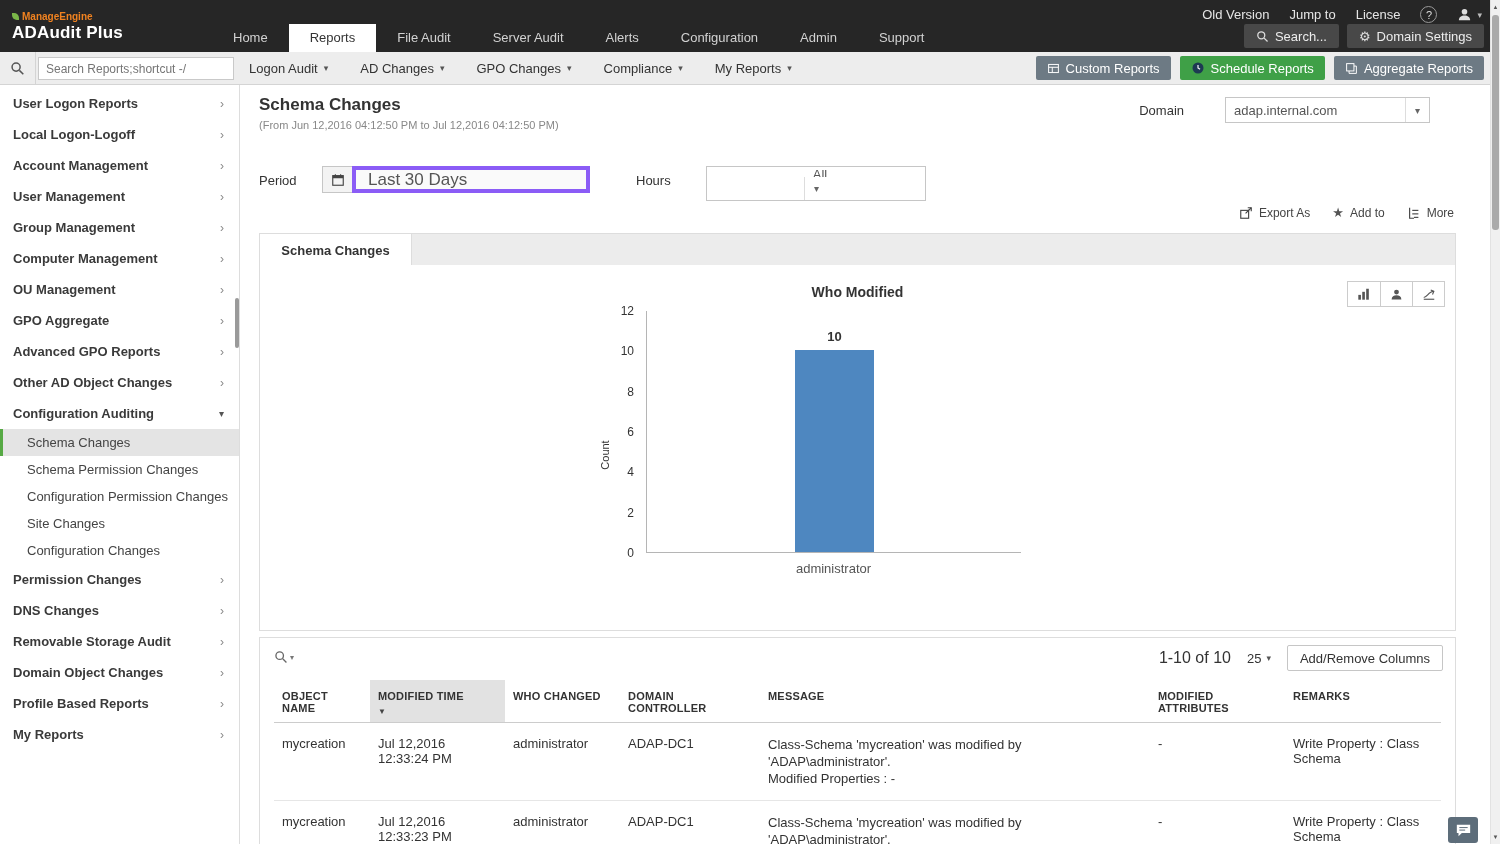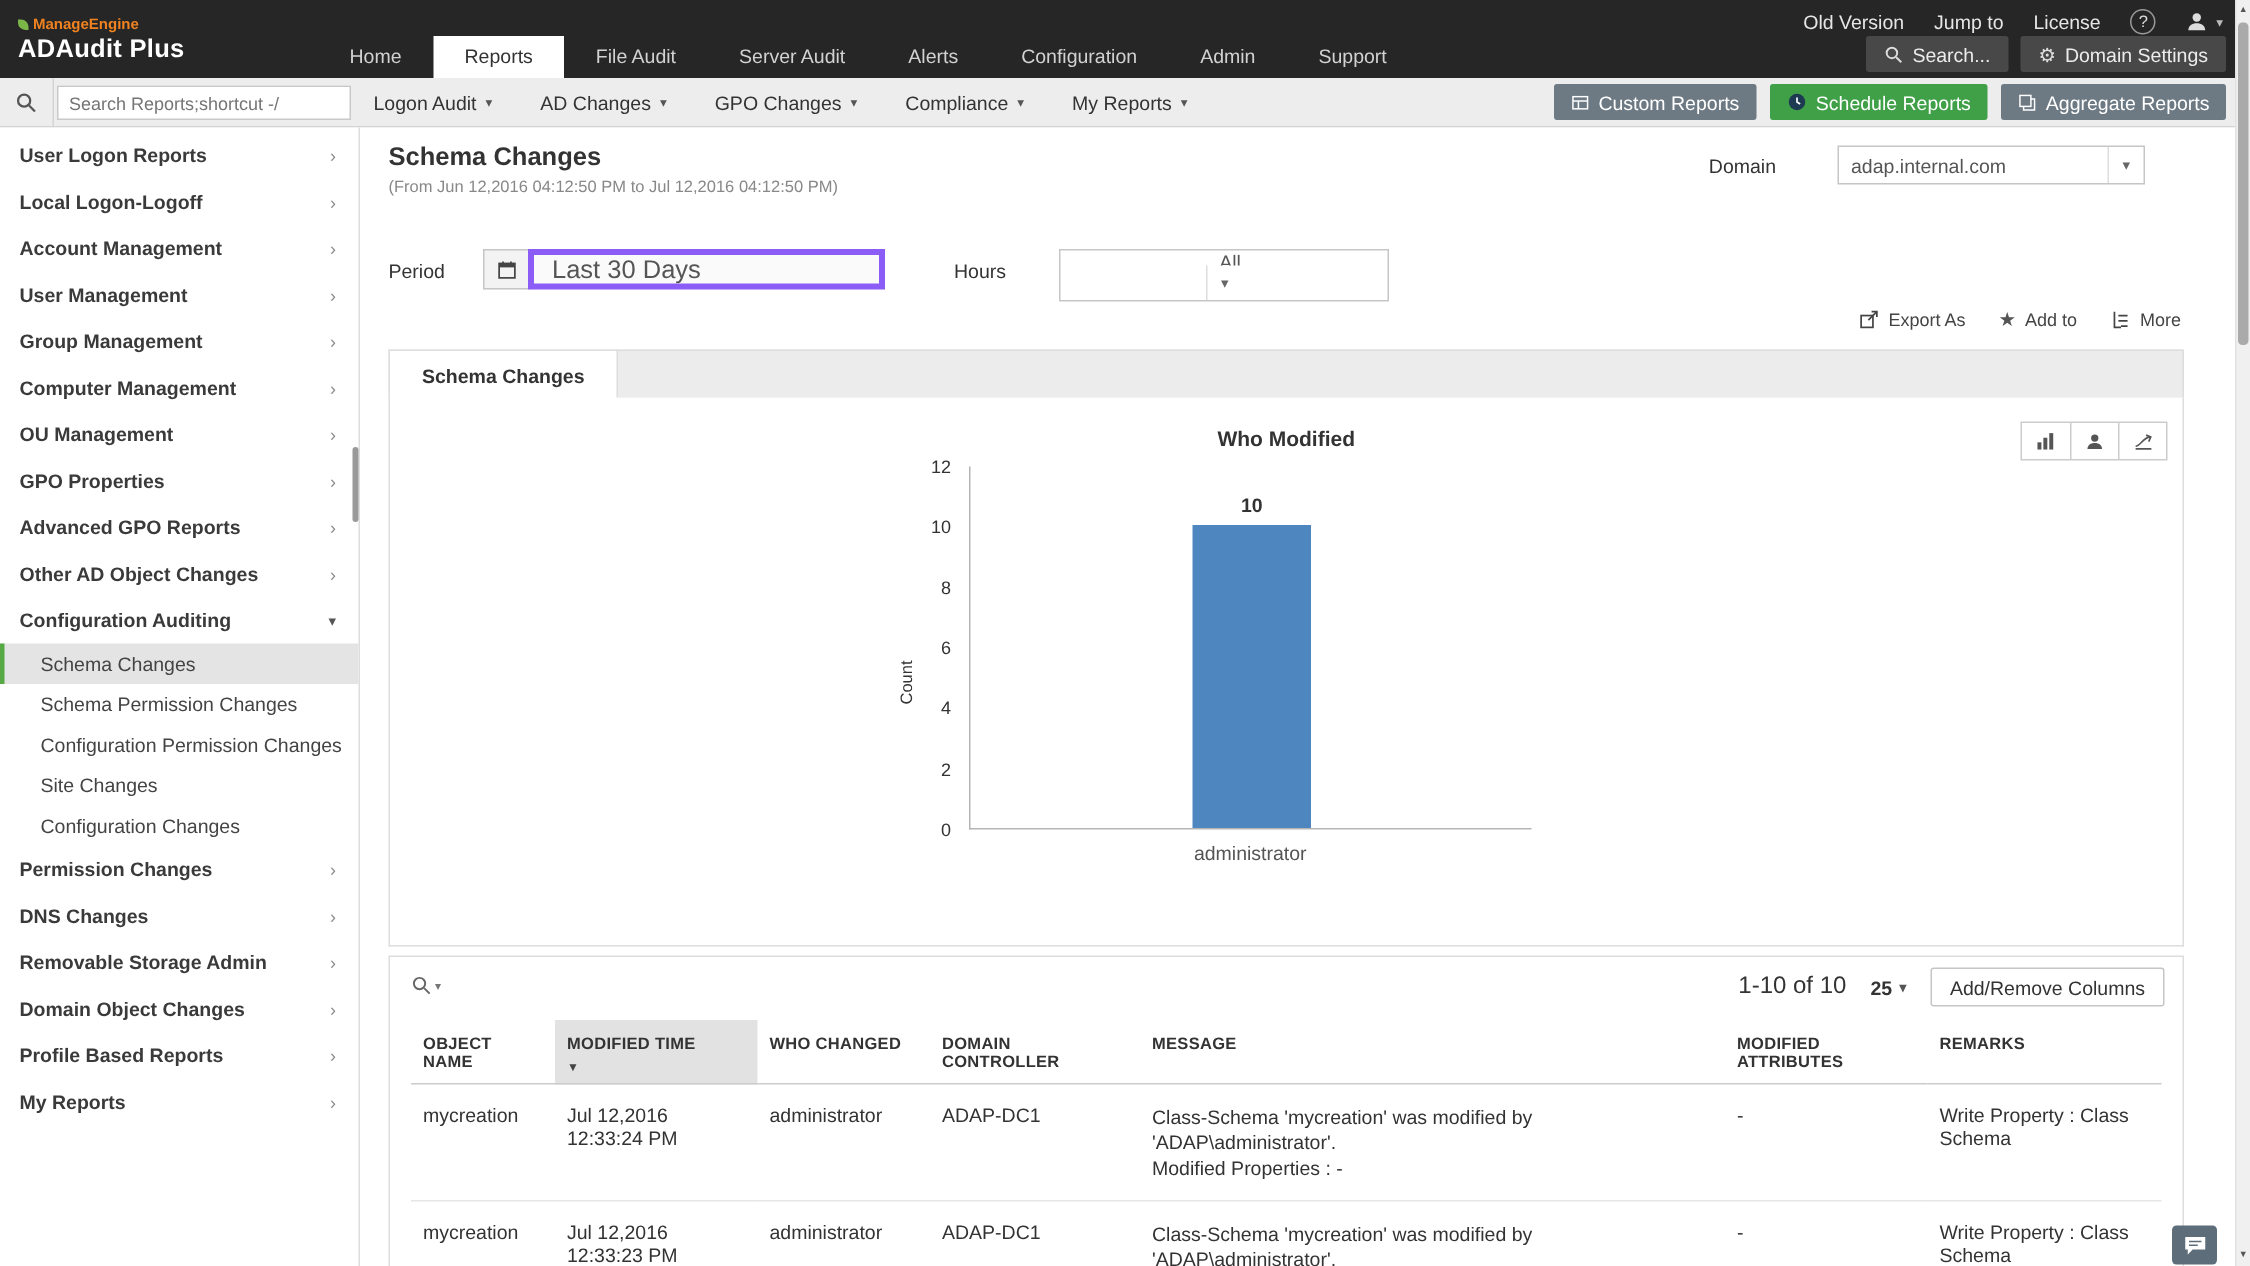--- a/index.html
+++ b/index.html
@@ -80,21 +80,21 @@
   .bar{position:absolute;left:148px;bottom:0;width:79px;background:#4e87c0;cursor:pointer;}
   .bar-value{position:absolute;left:148px;width:79px;text-align:center;font-size:13px;font-weight:bold;color:#333;}
   .x-cat{position:absolute;left:148px;top:250px;width:79px;text-align:center;font-size:13px;color:#555;}
 
   
   .table-panel{position:absolute;left:19px;right:34px;top:552px;height:300px;background:#fff;border:1px solid #ddd;}
   .tp-search{position:absolute;left:14px;top:12px;display:flex;align-items:center;gap:2px;color:#666;cursor:pointer;}
   .tp-search .caret{font-size:8px;color:#777;}
   .tp-right{position:absolute;right:12px;top:7px;display:flex;align-items:center;gap:16px;}
   .pagination{font-size:16px;color:#333;}
-  .page-size{display:flex;align-items:center;gap:5px;font-size:13px;color:#333;cursor:pointer;font-weight:bold;}
+  .page-size{display:flex;align-items:center;gap:5px;font-size:13px;color:#333;cursor:pointer;}
   .page-size .caret{font-size:9px;color:#555;}
   .add-remove{height:26px;border:1px solid #c6c6c6;background:#fff;padding:0 12px;font-size:13px;color:#333;display:flex;align-items:center;border-radius:2px;cursor:pointer;}
   table.data-table{position:absolute;left:14px;top:42px;width:calc(100% - 28px);border-collapse:collapse;table-layout:fixed;}
   .data-table th{font-size:11px;font-weight:bold;color:#333;text-align:left;vertical-align:top;padding:10px 8px 6px;border-bottom:1px solid #ccc;letter-spacing:.2px;cursor:pointer;}
   .data-table th.sorted{background:#e2e2e2;}
   .sort-caret{font-size:8px;color:#444;margin-top:5px;}
   .data-table td{font-size:13px;color:#333;vertical-align:top;padding:13px 8px;border-bottom:1px solid #e6e6e6;}
   .data-table td.message{white-space:pre-line;line-height:17px;}
 
   
@@ -238,21 +238,21 @@
     </div>
     <div class="side-item">
       <span>Computer Management</span>
       <span class="chev">›</span>
     </div>
     <div class="side-item">
       <span>OU Management</span>
       <span class="chev">›</span>
     </div>
     <div class="side-item">
-      <span>GPO Properties</span>
+      <span>GPO Aggregate</span>
       <span class="chev">›</span>
     </div>
     <div class="side-item">
       <span>Advanced GPO Reports</span>
       <span class="chev">›</span>
     </div>
     <div class="side-item">
       <span>Other AD Object Changes</span>
       <span class="chev">›</span>
     </div>
@@ -269,21 +269,21 @@
     </div>
     <div class="side-item">
       <span>Permission Changes</span>
       <span class="chev">›</span>
     </div>
     <div class="side-item">
       <span>DNS Changes</span>
       <span class="chev">›</span>
     </div>
     <div class="side-item">
-      <span>Removable Storage Admin</span>
+      <span>Removable Storage Audit</span>
       <span class="chev">›</span>
     </div>
     <div class="side-item">
       <span>Domain Object Changes</span>
       <span class="chev">›</span>
     </div>
     <div class="side-item">
       <span>Profile Based Reports</span>
       <span class="chev">›</span>
     </div>

